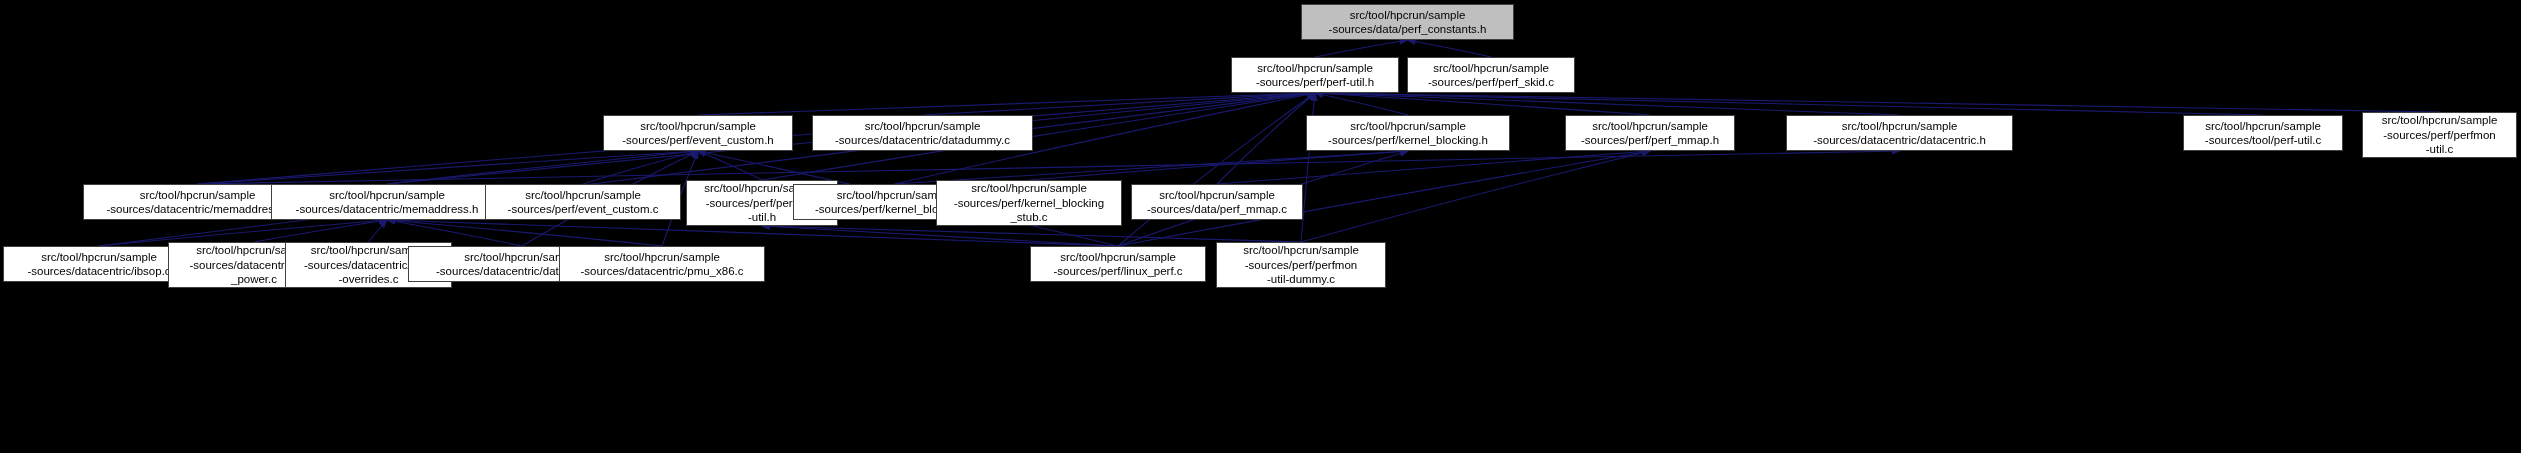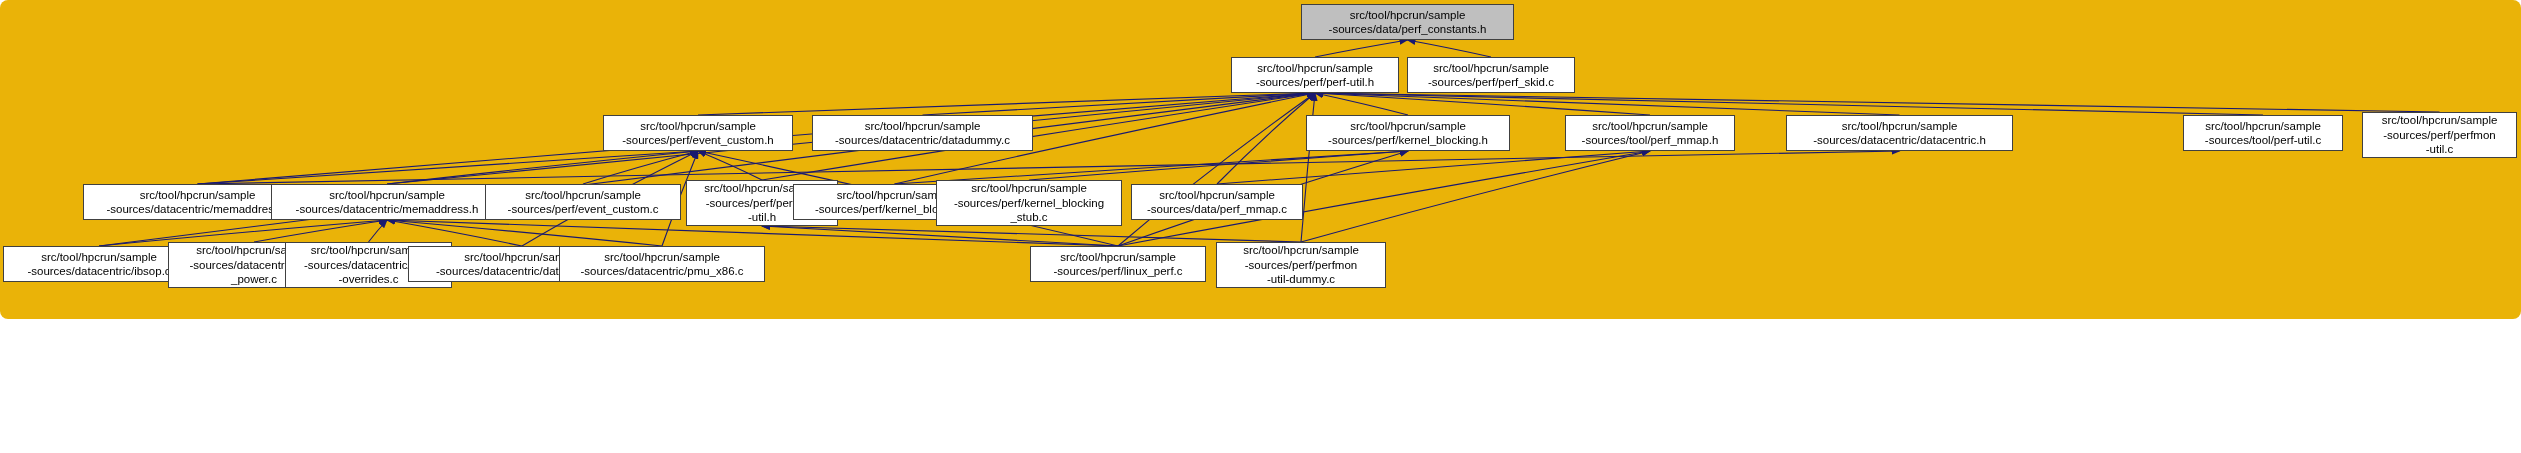--- a/index.html
+++ b/index.html
@@ -1,24 +1,23 @@
 <!DOCTYPE html>
 <html><head>
 <meta charset="utf-8">
 <title>Dependency Graph</title>
 <style>
   html,body{margin:0;padding:0;background:#ffffff;}
   #graph{
     position:relative;
     width:2521px;
-    height:319px;
-    background:#eab308;
+    height:453px;
+    background:#000000;
     font-family:"Liberation Sans","DejaVu Sans",sans-serif;
     overflow:hidden;
-    border-radius:8px;
   }
   #edges{position:absolute;left:0;top:0;width:2521px;height:453px;}
   .node{
     position:absolute;
     box-sizing:border-box;
     border:1px solid #404040;
     background:#ffffff;
     color:#000000;
     font-size:11.5px;
     line-height:14.5px;
@@ -106,21 +105,21 @@
     <div class="node" style="left: 812px; top: 115px; width: 221px; height: 36px;">
       <span class="ln">src/tool/hpcrun/sample</span>
       <span class="ln">-sources/datacentric/datadummy.c</span>
     </div>
     <div class="node" style="left: 1306px; top: 115px; width: 204px; height: 36px;">
       <span class="ln">src/tool/hpcrun/sample</span>
       <span class="ln">-sources/perf/kernel_blocking.h</span>
     </div>
     <div class="node" style="left: 1565px; top: 115px; width: 170px; height: 36px;">
       <span class="ln">src/tool/hpcrun/sample</span>
-      <span class="ln">-sources/tool/perf_mmap.h</span>
+      <span class="ln">-sources/perf/perf_mmap.h</span>
     </div>
     <div class="node" style="left: 1786px; top: 115px; width: 227px; height: 36px;">
       <span class="ln">src/tool/hpcrun/sample</span>
       <span class="ln">-sources/datacentric/datacentric.h</span>
     </div>
     <div class="node" style="left: 2183px; top: 115px; width: 160px; height: 36px;">
       <span class="ln">src/tool/hpcrun/sample</span>
       <span class="ln">-sources/tool/perf-util.c</span>
     </div>
     <div class="node" style="left: 2362px; top: 112px; width: 155px; height: 46px;">

